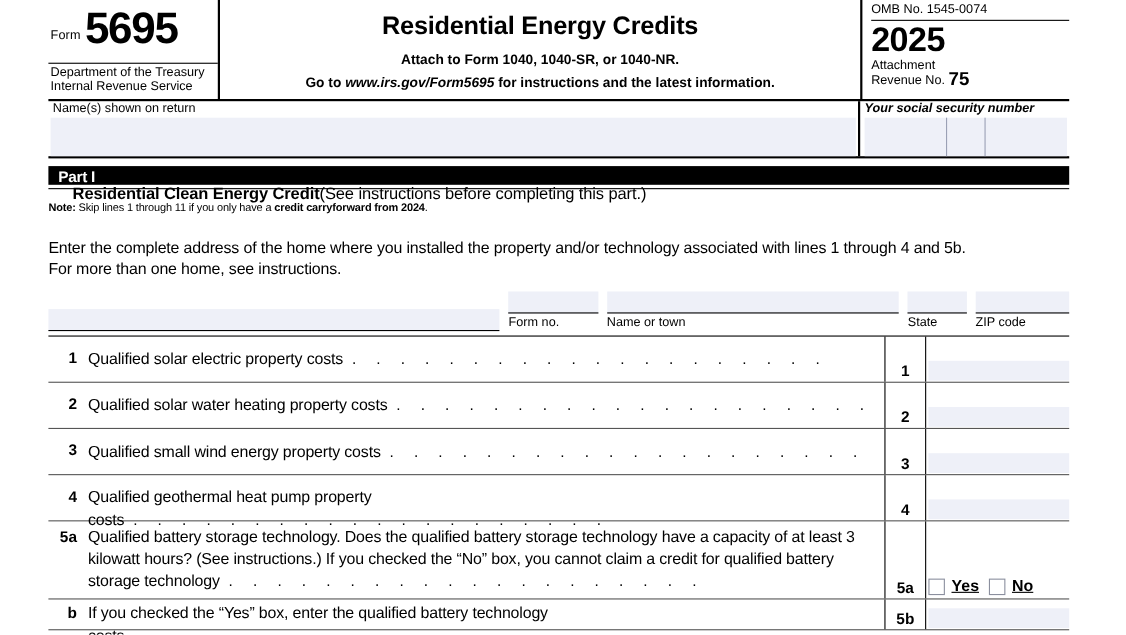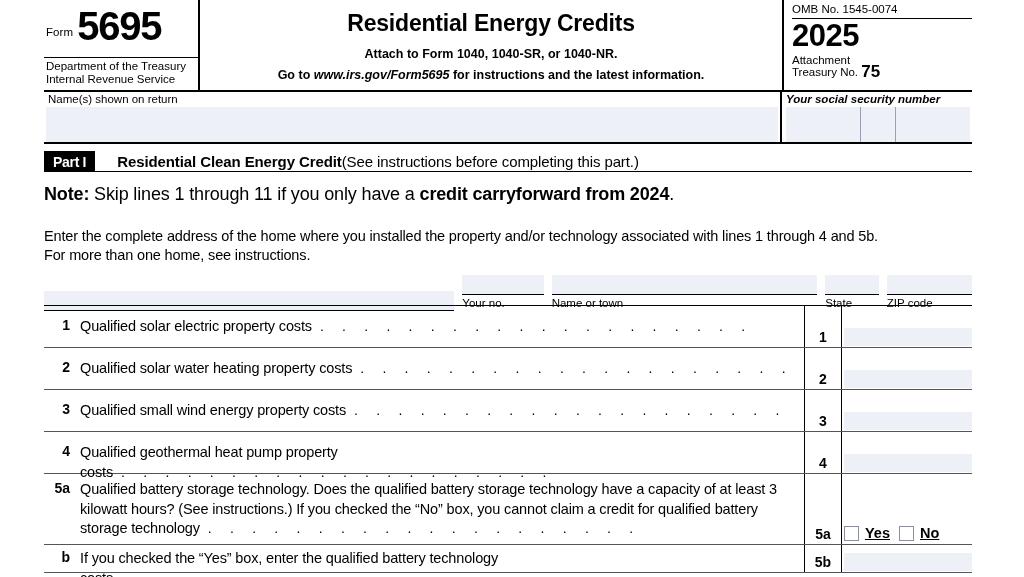--- a/index.html
+++ b/index.html
@@ -155,20 +155,21 @@
   .ssn-seg { flex: 1; }
   .ssn-div { width: 1px; background: #9aa0b5; }
 
   
   .part-bar {
     display: flex;
     align-items: stretch;
     border-bottom: 1.5px solid #000;
     margin-top: 7px;
     height: 21px;
+    flex-direction: column;
   }
   .part-tag {
     background: #000;
     color: #fff;
     font-size: 14px;
     font-weight: bold;
     padding: 1px 9px 0 9px;
     letter-spacing: -.3px;
     display: flex;
     align-items: center;
@@ -178,21 +179,21 @@
     font-weight: bold;
     padding-left: 22px;
     display: flex;
     align-items: center;
     letter-spacing: -.1px;
   }
   .part-title .reg { font-weight: normal; }
 
   
   .note-line {
-    font-size: 18px;
+    font-size: 10px;
     margin-top: 12px;
     letter-spacing: -.15px;
   }
   .instr-para {
     font-size: 14.5px;
     margin-top: 22px;
     line-height: 19px;
     letter-spacing: -.15px;
     max-width: 915px;
   }
@@ -335,21 +336,21 @@
       <div class="title-sub" style="margin-top:2px;"><span>Go to </span><span class="ital">www.irs.gov/Form5695</span><span> for instructions and the latest information.</span></div>
     </div>
 
     <div class="hdr-right">
       <div class="omb">OMB No. 1545-0074</div>
       <div class="year-wrap">
         <span class="year hollow">20</span><span class="year">25</span>
       </div>
       <div class="attach">
         <div>Attachment</div>
-        <div><span>Treasury No.</span> <span class="seqno">75</span></div>
+        <div><span>Revenue No.</span> <span class="seqno">75</span></div>
       </div>
     </div>
   </div>
 
   <div class="name-row">
     <div class="name-cell">
       <div class="field-caption">Name(s) shown on return</div>
       <div class="name-input"></div>
     </div>
     <div class="ssn-cell">
@@ -378,21 +379,21 @@
     <div>Enter the complete address of the home where you installed the property and/or technology associated with lines 1 through 4 and 5b.</div>
     <div>For more than one home, see instructions.</div>
   </div>
 
   <div class="addr-row">
     <div class="addr-field w-street">
       <div class="addr-input"></div>
     </div>
     <div class="addr-field w-unit">
       <div class="addr-input"></div>
-      <div class="addr-label">Your no.</div>
+      <div class="addr-label">Form no.</div>
     </div>
     <div class="addr-field w-city">
       <div class="addr-input"></div>
       <div class="addr-label">Name or town</div>
     </div>
     <div class="addr-field w-state">
       <div class="addr-input"></div>
       <div class="addr-label">State</div>
     </div>
     <div class="addr-field w-zip">

